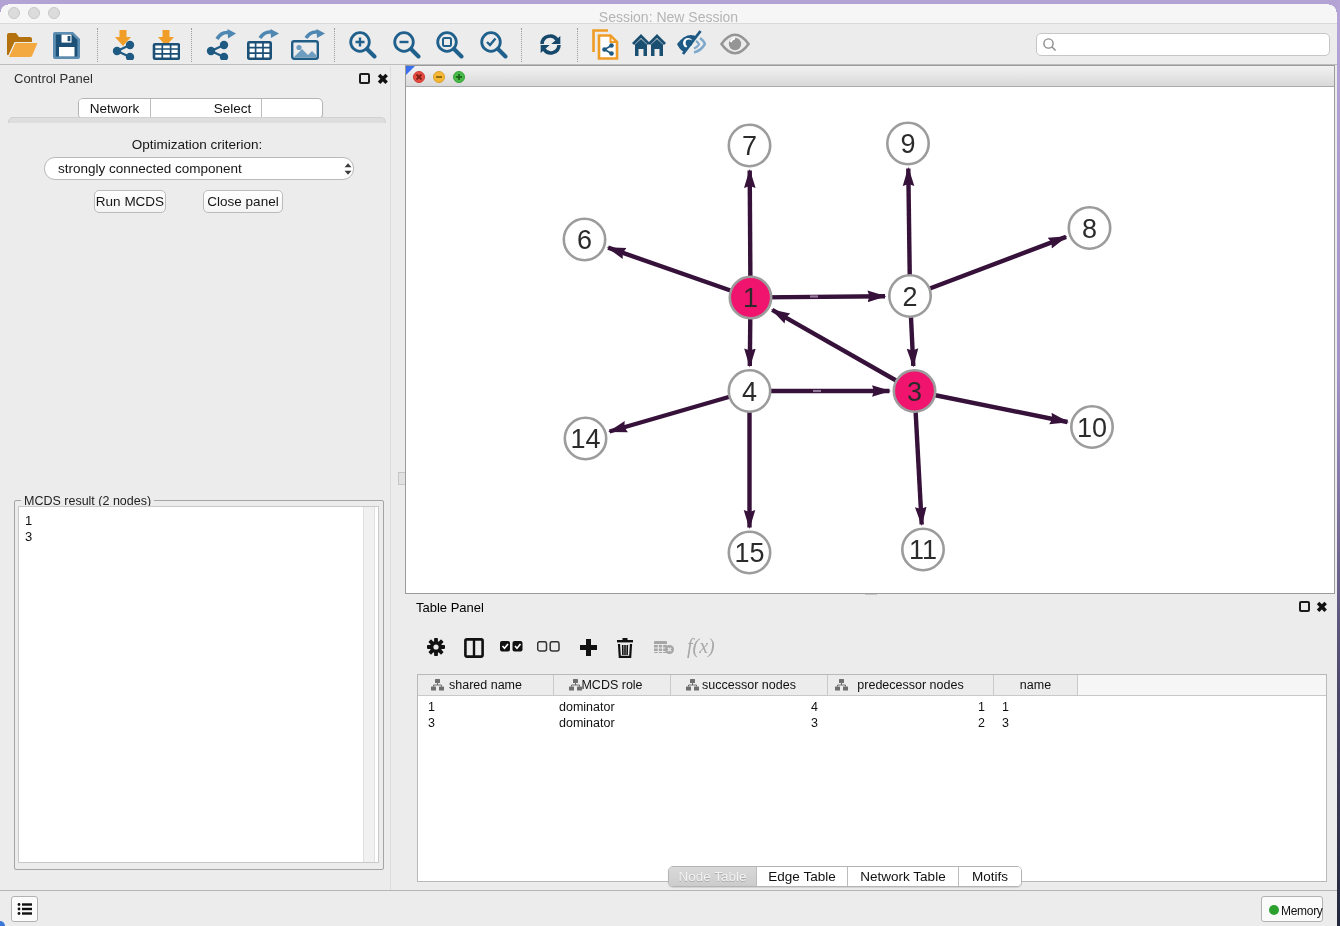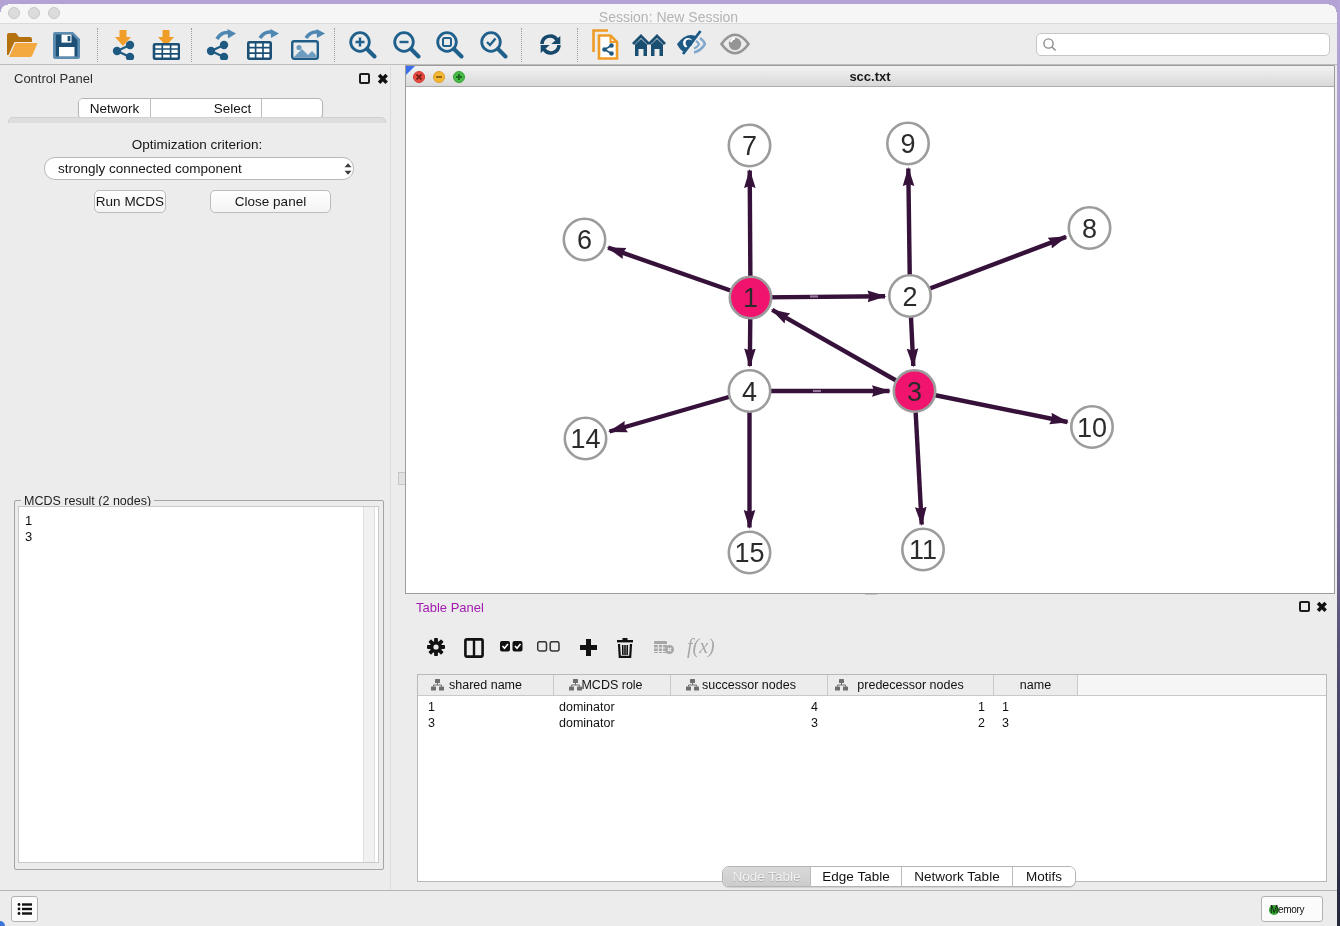--- a/index.html
+++ b/index.html
@@ -57,39 +57,39 @@
  box-sizing:border-box;background:#fff;}
 #nettitle{left:0;top:0;width:928px;height:21px;
  background:linear-gradient(#f2f2f2,#d9d9d9);border-bottom:1px solid #ababab;
  box-sizing:border-box;position:absolute;}
 #nettitle .t{position:absolute;left:0;top:3px;width:100%;text-align:center;
  font-size:13px;font-weight:bold;color:#1a1a1a;}
 .mac{position:absolute;top:4.5px;width:12px;height:12px;border-radius:50%;box-sizing:border-box;}
 #bluecorner{left:0;top:0;width:0;height:0;border-top:9px solid #3c6ff0;
  border-right:9px solid transparent;position:absolute;}
 
-#tp-title{left:416px;top:600px;font-size:13px;color:#a21caf;}
+#tp-title{left:416px;top:600px;font-size:13px;color:#000000;}
 #thetable{left:417px;top:674px;width:910px;height:208px;background:#fff;
  border:1px solid #b9b9b9;box-sizing:border-box;}
 .hcell{position:absolute;top:0;height:20px;background:#ececec;
  border-right:1px solid #c9c9c9;box-sizing:border-box;}
 .hcell span{position:absolute;width:100%;text-align:center;top:3px;font-size:12.5px;color:#111;}
 #headrow{position:absolute;left:0;top:0;width:908px;height:20px;background:#f6f6f6;
  border-bottom:1px solid #c9c9c9;}
 .cellv{position:absolute;font-size:12.5px;color:#111;}
 
 #statusbar{left:0;top:890px;width:1337px;height:36px;background:#ececec;
  border-top:1px solid #b5b5b5;box-sizing:border-box;}
 #listbtn{left:11px;top:896px;width:27px;height:26px;background:#fbfbfb;
  border:1px solid #b2b2b2;border-radius:3px;box-sizing:border-box;}
 #membtn{left:1261px;top:896px;width:62px;height:26px;background:#fbfbfb;
  border:1px solid #b2b2b2;border-radius:3px;box-sizing:border-box;}
 #membtn .dot{position:absolute;left:7px;top:8px;width:10px;height:10px;border-radius:50%;
  background:#2da12d;}
-#membtn .t{position:absolute;left:8px;top:7px;font-size:10px;color:#111;letter-spacing:-0.3px;}
+#membtn .t{position:absolute;left:19px;top:7px;font-size:12px;color:#111;letter-spacing:-0.3px;}
 #bl-blue{left:-5px;top:921px;width:10px;height:10px;border-radius:50%;background:#3b76d8;}
 .icon{position:absolute;}
 </style></head>
 <body>
 
 <div class="abs" id="titlebar"></div>
 <div class="tl" style="left:8px;"></div>
 <div class="tl" style="left:28px;"></div>
 <div class="tl" style="left:48px;"></div>
 <div class="abs" id="wtitle">Session: New Session</div>
@@ -244,21 +244,21 @@
 <div class="abs" id="cp-strip"></div>
 <div class="abs" id="opt-label">Optimization criterion:</div>
 <div class="abs" id="combo">
     <span>strongly connected component</span>
  <svg class="icon" style="left:298px;top:4px" width="10" height="14" viewBox="0 0 10 14">
   <path d="M1.5 5.2 L5 1.2 L8.5 5.2 Z" fill="#3c3c3c"></path>
       <path d="M1.5 8.8 L5 12.8 L8.5 8.8 Z" fill="#3c3c3c"></path>
     </svg>
 </div>
 <div class="btn" style="left:94px;top:190px;width:72px;">Run MCDS</div>
-<div class="btn" style="left:210px;top:190px;width:121px;">Close panel</div>
+<div class="btn" style="left:203px;top:190px;width:80px;">Close panel</div>
 <div class="abs" id="fieldset"></div>
 <div class="abs" id="fieldset-legend">MCDS result (2 nodes)</div>
 <div class="abs" id="resultbox">
  <div class="ln" style="top:6px;">1</div>
  <div class="ln" style="top:22px;">3</div>
 </div>
 <div class="abs" id="result-scroll"></div>
 
 <div class="abs" style="left:398px;top:472px;width:6px;height:11px;background:#e2e2e2;border:1px solid #c6c6c6;"></div>
 <div class="abs" style="left:865px;top:586px;width:10px;height:7px;background:#e2e2e2;border:1px solid #c6c6c6;"></div>
@@ -267,21 +267,20 @@
  <div id="nettitle">
   <div class="mac" style="left:7px;background:#ea4b40;border:1px solid #c93a31;"></div>
   <div class="mac" style="left:27px;background:#f6b732;border:1px solid #dca02a;"></div>
   <div class="mac" style="left:47px;background:#47ba47;border:1px solid #36a136;"></div>
   <svg class="icon" style="left:7px;top:4.5px" width="52" height="12" viewBox="0 0 52 12">
    <path d="M3.5 3.5 L8.5 8.5 M8.5 3.5 L3.5 8.5" stroke="#7c1f17" stroke-width="1.8"></path>
    <line x1="23" y1="6" x2="29" y2="6" stroke="#8a6410" stroke-width="1.8"></line>
    <line x1="43" y1="6" x2="49" y2="6" stroke="#1c641c" stroke-width="1.8"></line>
    <line x1="46" y1="3" x2="46" y2="9" stroke="#1c641c" stroke-width="1.8"></line>
   </svg>
-  <div class="t">scc.txt</div>
  </div>
  <div id="bluecorner"></div>
  <svg class="icon" style="left:0;top:21px" width="928" height="507" viewBox="0 0 928 507">
   <defs>
    <marker id="arr" markerUnits="userSpaceOnUse" markerWidth="20" markerHeight="14" refX="17.5" refY="7" orient="auto">
           <path d="M0 1.2 L19 7 L0 12.8 L2 7 Z" fill="#36113a"></path>
         </marker>
   </defs>
   <g stroke="#36113a" stroke-width="4.4" marker-end="url(#arr)">
    <line x1="344.5" y1="210.5" x2="343.7" y2="83.5"></line>
@@ -448,21 +447,21 @@
  <div class="cellv" style="left:141px;top:25px;">dominator</div>
  <div class="cellv" style="left:253px;top:25px;width:147px;text-align:right;">4</div>
  <div class="cellv" style="left:410px;top:25px;width:157px;text-align:right;">1</div>
  <div class="cellv" style="left:584px;top:25px;">1</div>
  <div class="cellv" style="left:10px;top:41px;">3</div>
  <div class="cellv" style="left:141px;top:41px;">dominator</div>
  <div class="cellv" style="left:253px;top:41px;width:147px;text-align:right;">3</div>
  <div class="cellv" style="left:410px;top:41px;width:157px;text-align:right;">2</div>
  <div class="cellv" style="left:584px;top:41px;">3</div>
 </div>
-<div class="tabrow" style="left:722px;top:866px;border-radius:7px;">
+<div class="tabrow" style="left:668px;top:866px;">
  <div class="tab sel" style="width:88px;">Node Table</div>
  <div class="tab" style="width:91px;">Edge Table</div>
  <div class="tab" style="width:111px;">Network Table</div>
  <div class="tab" style="width:62px;">Motifs</div>
 </div>
 
 <div class="abs" id="statusbar"></div>
 <div class="abs" id="listbtn">
  <svg class="icon" style="left:5px;top:5px" width="16" height="14" viewBox="0 0 16 14">
   <circle cx="2" cy="2.5" r="1.4" fill="#111"></circle>

